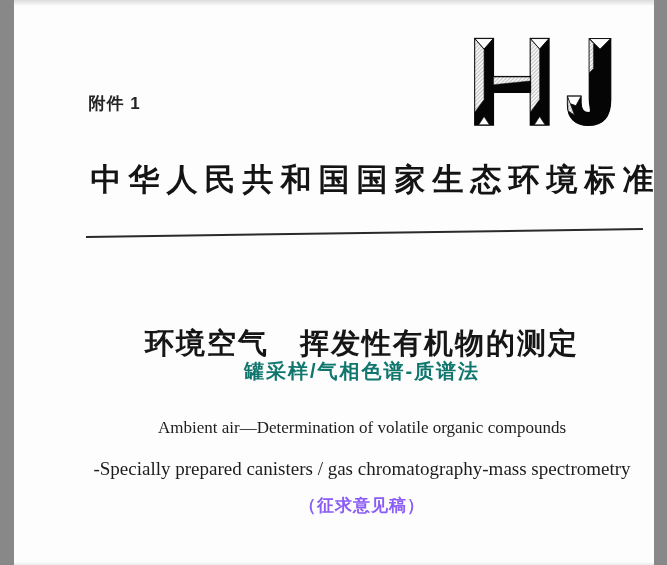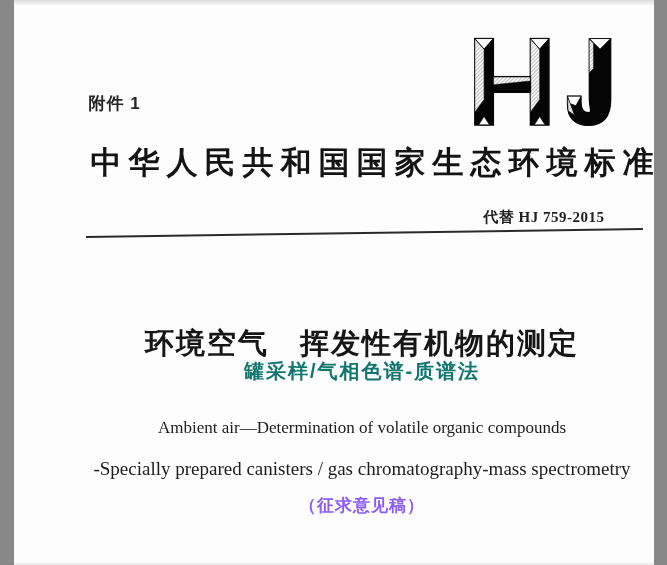--- a/index.html
+++ b/index.html
@@ -31,21 +31,21 @@
   }
   
   .attachment{
     position:absolute;left:75px;top:92px;
     font-family:"Liberation Sans","DejaVu Sans",sans-serif;
     font-weight:600;font-size:17px;color:#242424;letter-spacing:1px;
     white-space:nowrap;
   }
   .hj-logo{position:absolute;left:460px;top:37px;width:140px;height:90px;}
   .org-title{
-    position:absolute;left:77px;top:142px;
+    position:absolute;left:77px;top:159px;
     font-family:"Liberation Serif","DejaVu Serif",serif;
     font-weight:bold;font-size:31px;color:#141414;
     letter-spacing:7px;white-space:nowrap;
   }
   .std-no{
     position:absolute;right:50px;top:185px;
     font-weight:bold;font-size:17px;color:#1a1a1a;
     letter-spacing:0.5px;white-space:nowrap;
   }
   .replaces{
@@ -129,21 +129,20 @@
         <polygon points="112,0.8 132.8,0.8 122.4,11.2" fill="#ffffff" stroke="#050505" stroke-width="0.9"></polygon>
         <polygon points="90.8,56.8 104,56.8 99,66 93.4,64" fill="#ffffff" stroke="#050505" stroke-width="0.7"></polygon>
         <polygon points="90.8,58 93.4,64 97.5,75 91.5,71" fill="url(#hatch)" stroke="#111" stroke-width="0.5"></polygon>
         <polygon points="112,1.5 116,5.5 116,30 112,34" fill="url(#hatch)" stroke="#111" stroke-width="0.4"></polygon>
       </g>
     </svg>
   </div>
 
   <div class="org-title">中华人民共和国国家生态环境标准</div>
 
-  <div class="replaces">代替 HJ 759-2015</div>
 
   <div class="divider-rule"></div>
 
   <div class="center-col">
     <div class="cn-title-1">环境空气　挥发性有机物的测定</div>
     <div class="cn-title-2">罐采样/气相色谱-质谱法</div>
     <div class="en-title-1">Ambient air—Determination of volatile organic compounds</div>
     <div class="en-title-2">-Specially prepared canisters / gas chromatography-mass spectrometry</div>
     <div class="draft-note">（征求意见稿）</div>
   </div>

